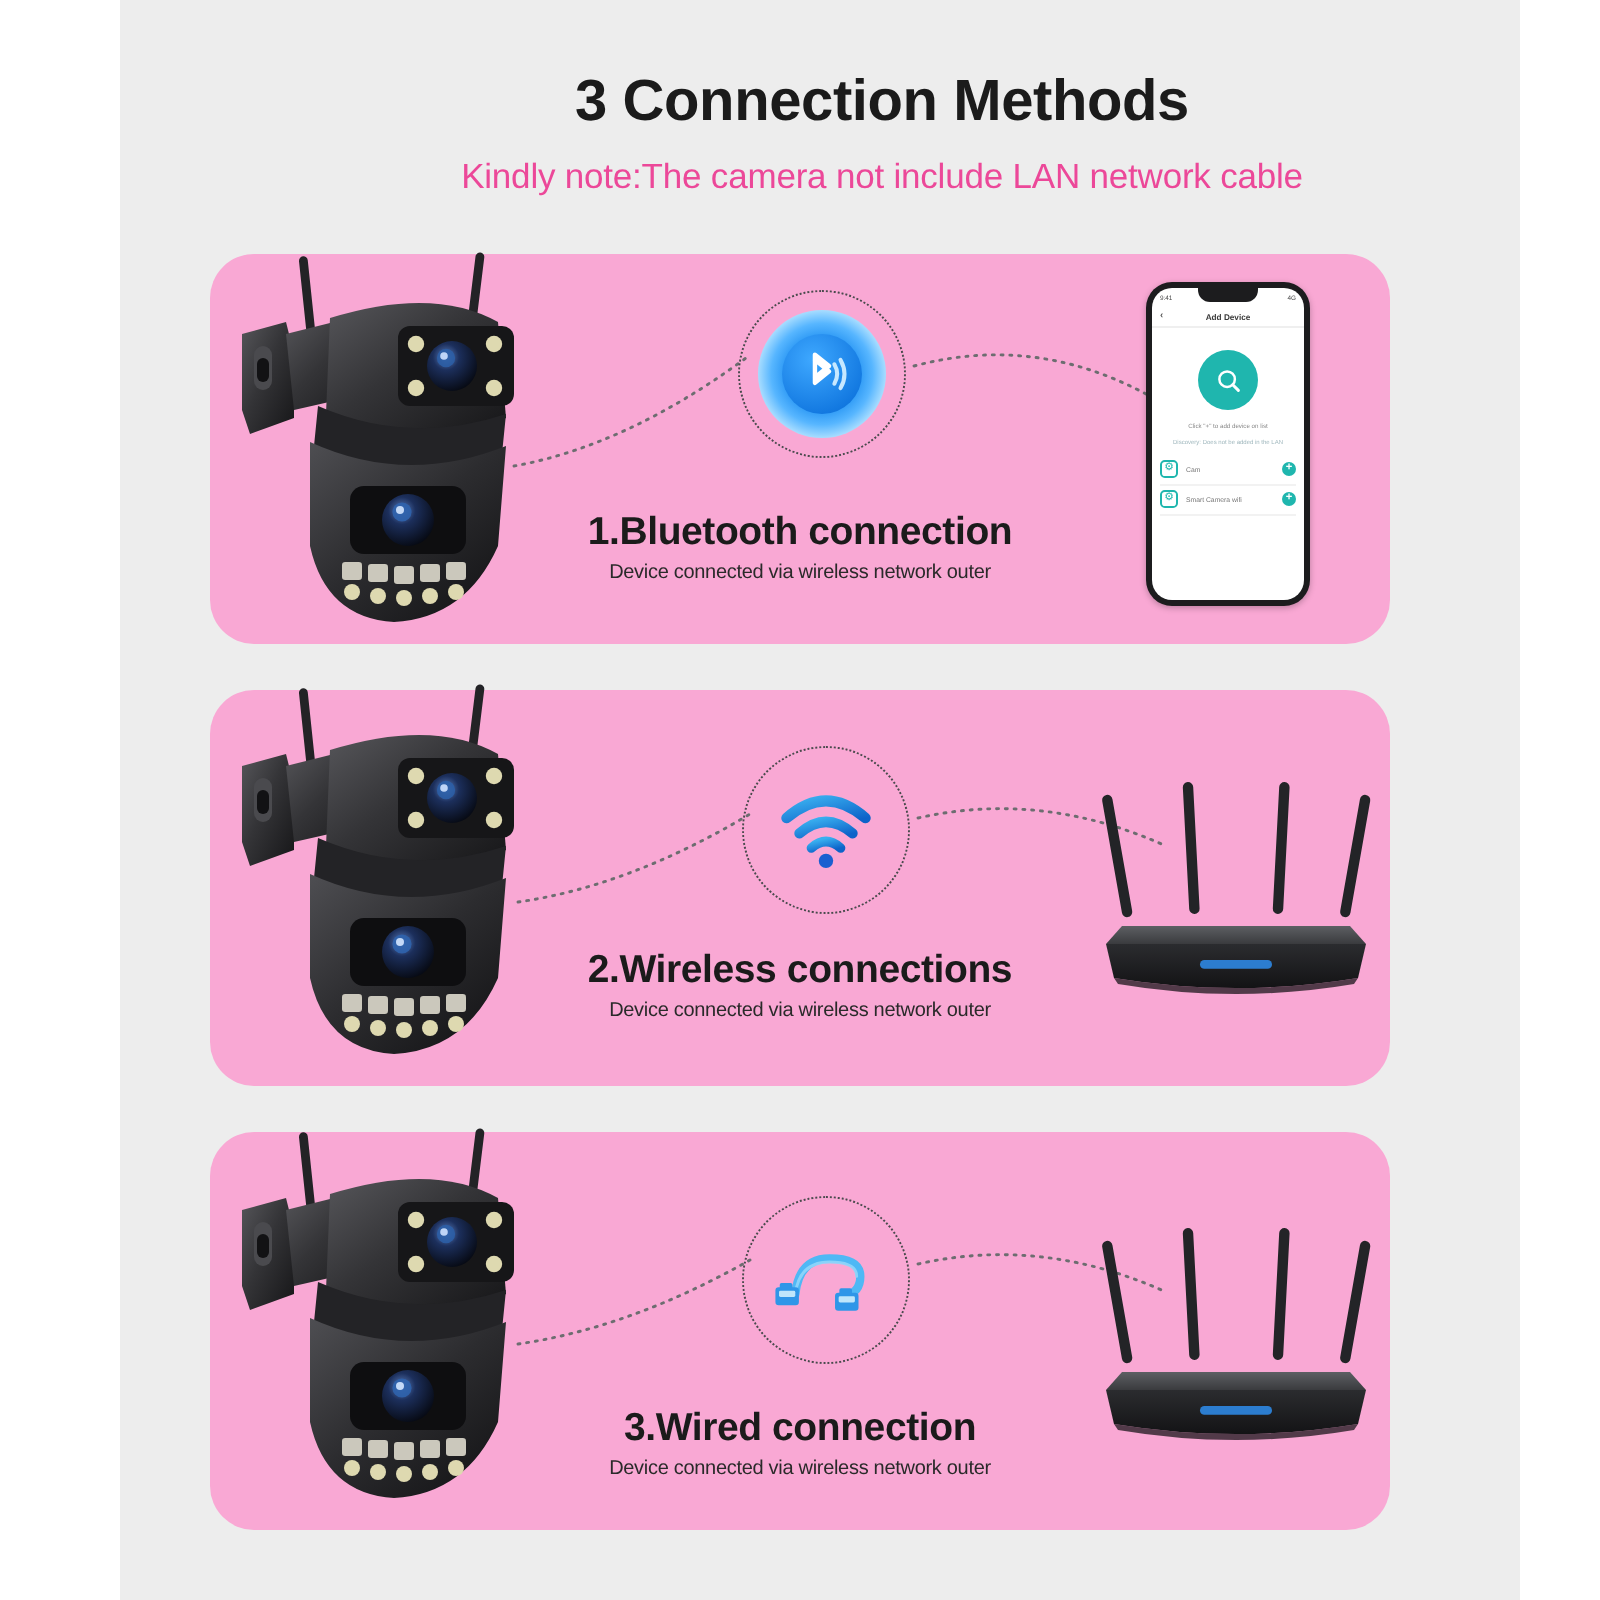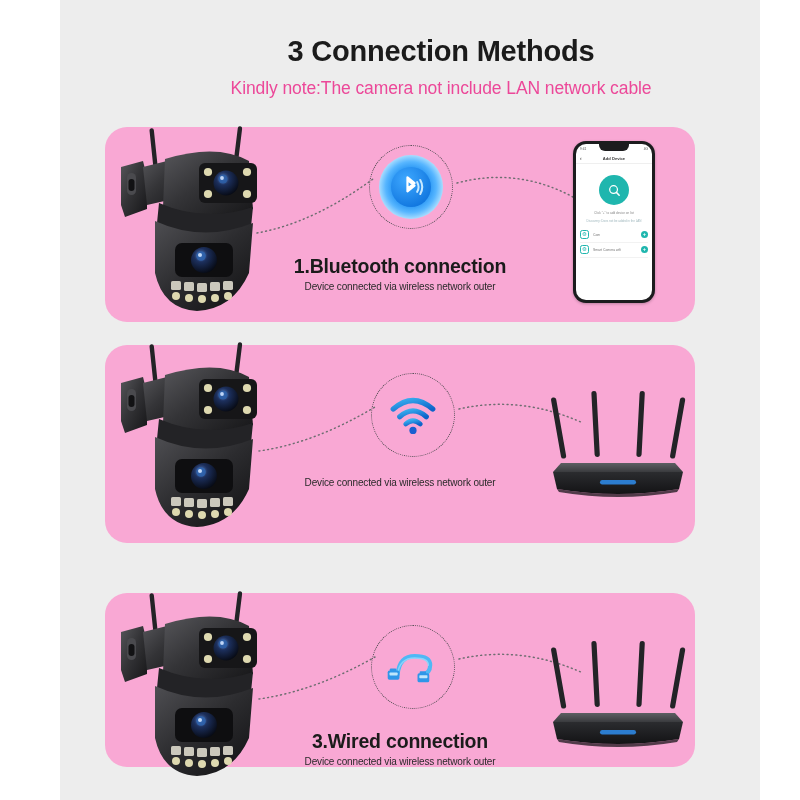--- a/index.html
+++ b/index.html
@@ -56,21 +56,21 @@
   
   .card {
     position: absolute;
     left: 105px;
     width: 590px;
     background: #f9a8d4;
     border-radius: 22px;
   }
   #card-1 { top: 127px; height: 195px; }
   #card-2 { top: 345px; height: 198px; }
-  #card-3 { top: 593px; height: 174px; }
+  #card-3 { top: 566px; height: 199px; }
 
   .card-inner { position: relative; width: 100%; height: 100%; }
 
   
   .caption {
     position: absolute;
     left: 0; right: 0;
     text-align: center;
   }
   #cap-1 { top: 128px; }
@@ -509,20 +509,21 @@
             <rect x="132" y="18" width="5.2" height="62" rx="2.6" transform="rotate(10 134.6 49)"></rect>
           </g>
           <path d="M18 84 L132 84 L140 93 L10 93 Z" fill="url(#routerTop2)"></path>
           <path d="M10 93 L140 93 L136 110 Q75 120 14 110 Z" fill="url(#routerBot2)"></path>
           <rect x="57" y="101" width="36" height="4.4" rx="2.2" fill="#2e86de" opacity="0.92"></rect>
           <path d="M14 110 Q75 120 136 110 L134 113 Q75 123 16 113 Z" fill="#0c0c0e" opacity="0.7"></path>
         </svg>
       </div>
 
       <div class="caption" id="cap-2">
+        <div class="cap-title">2.Wireless connections</div>
         <div class="cap-sub">Device connected via wireless network outer</div>
       </div>
 
     </div>
   </div>
 
   <div class="card" id="card-3">
     <div class="card-inner">
 
       <div class="camera" style="left:8px; top:-5px; width:175px; height:195px;">

